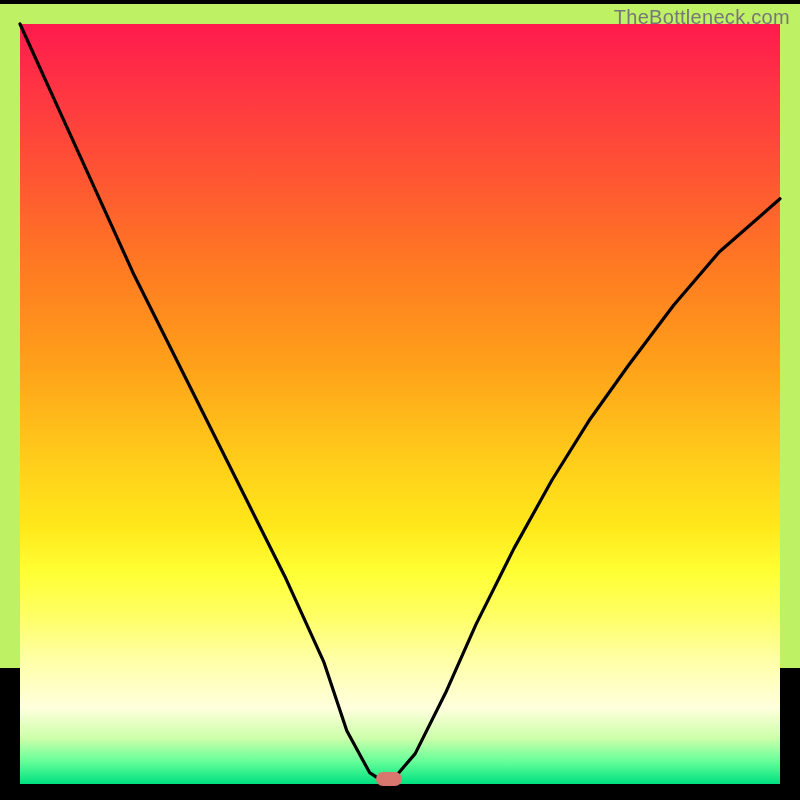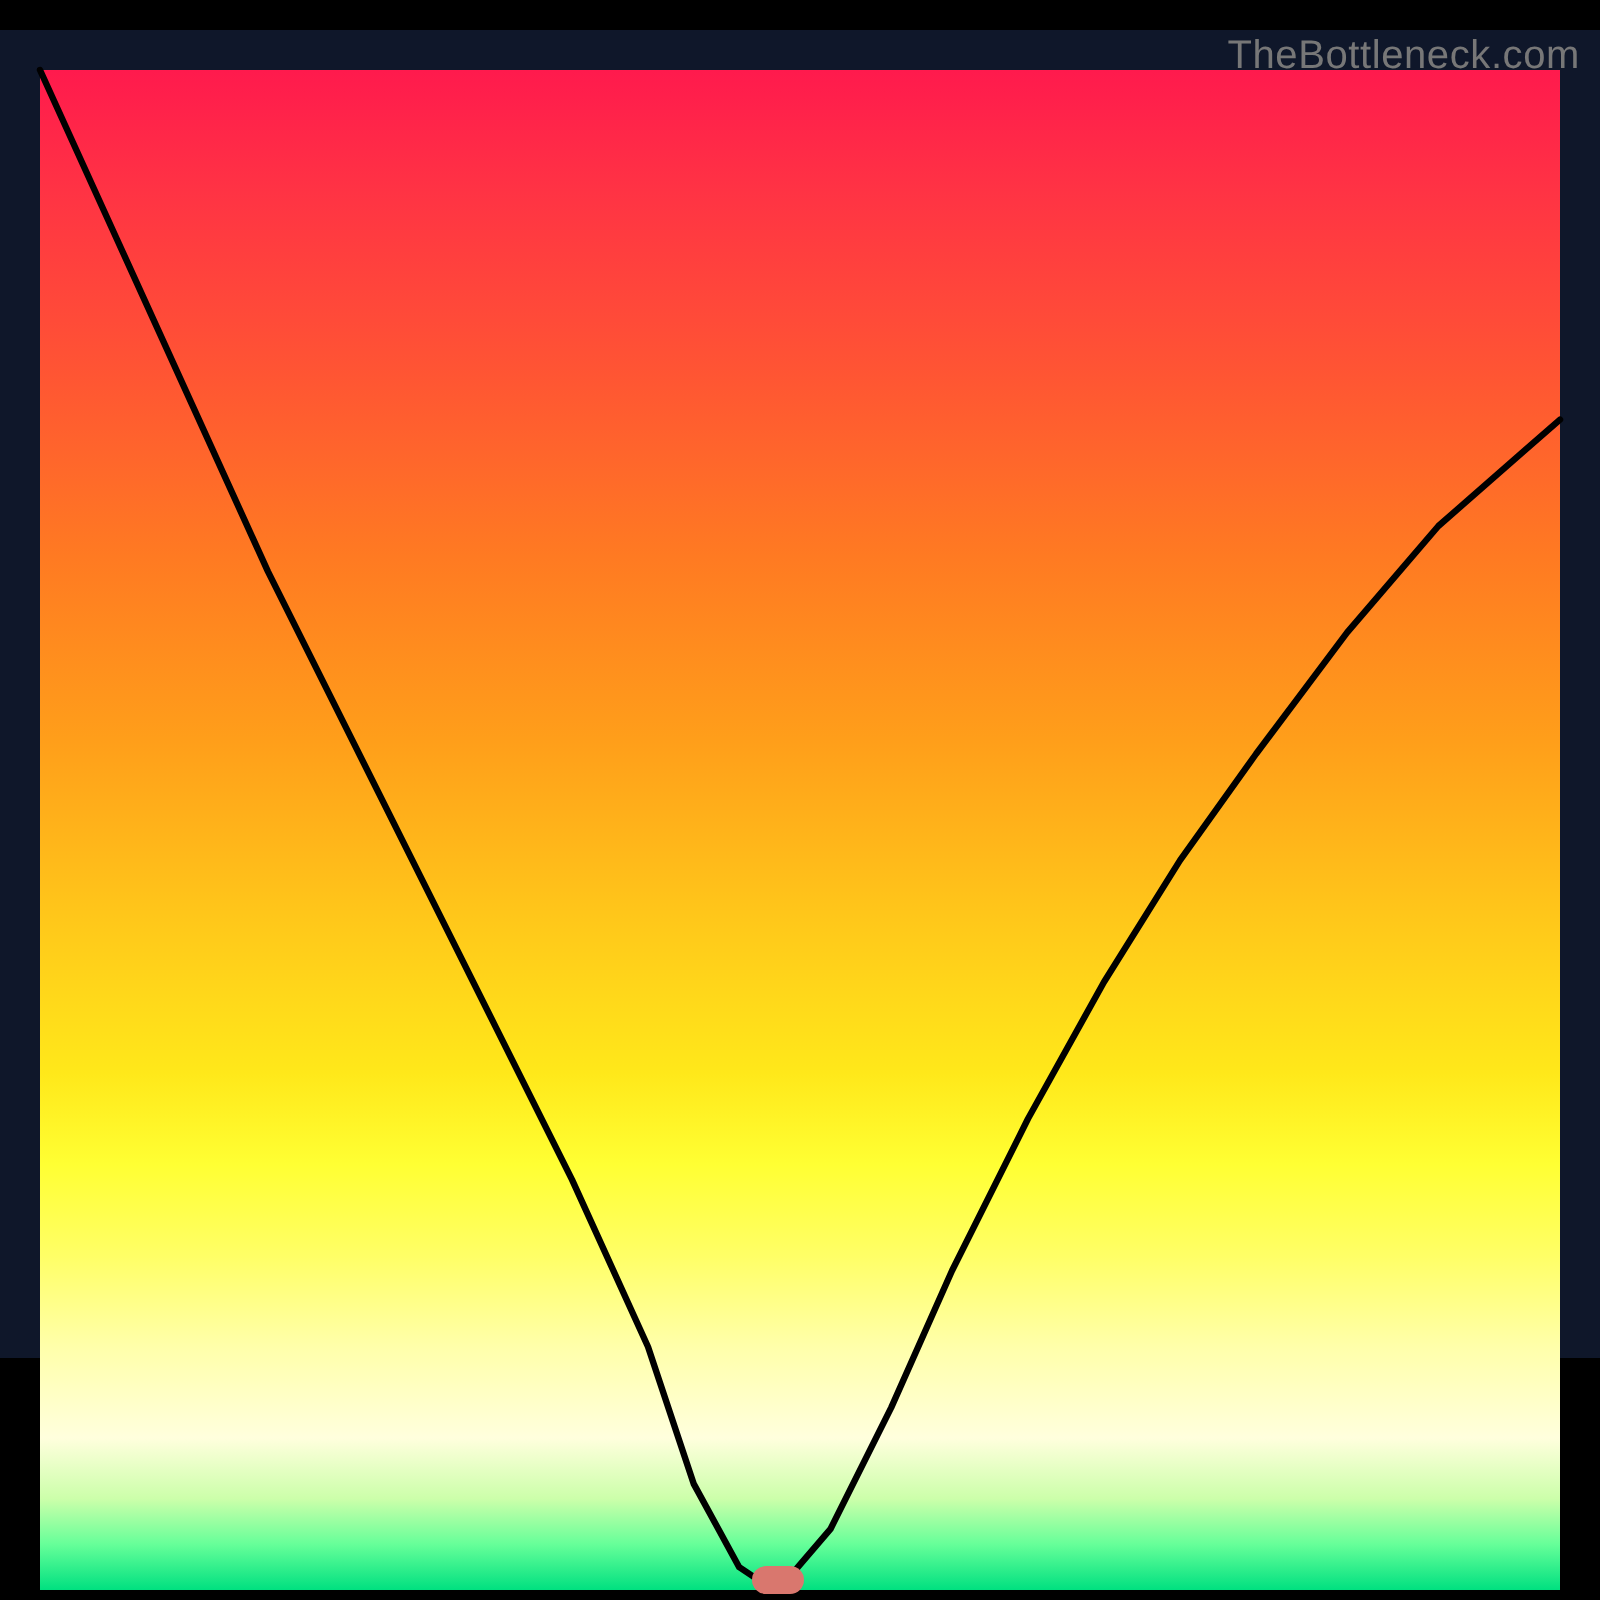--- a/index.html
+++ b/index.html
@@ -6,24 +6,24 @@
     margin: 0;
     padding: 0;
     width: 800px;
     height: 800px;
     background: #000;
     overflow: hidden;
   }
   .frame {
     position: absolute;
     left: 0;
-    top: 15px;
+    top: 4px;
     width: 800px;
     height: 664px;
-    background: #0f172a;
+    background: #bef264;
   }
   .plot-area {
     position: absolute;
     left: 20px;
     top: 20px;
     width: 760px;
     height: 760px;
     background: linear-gradient(to bottom,
       #ff1a4d 0%,
       #ff3344 8%,

